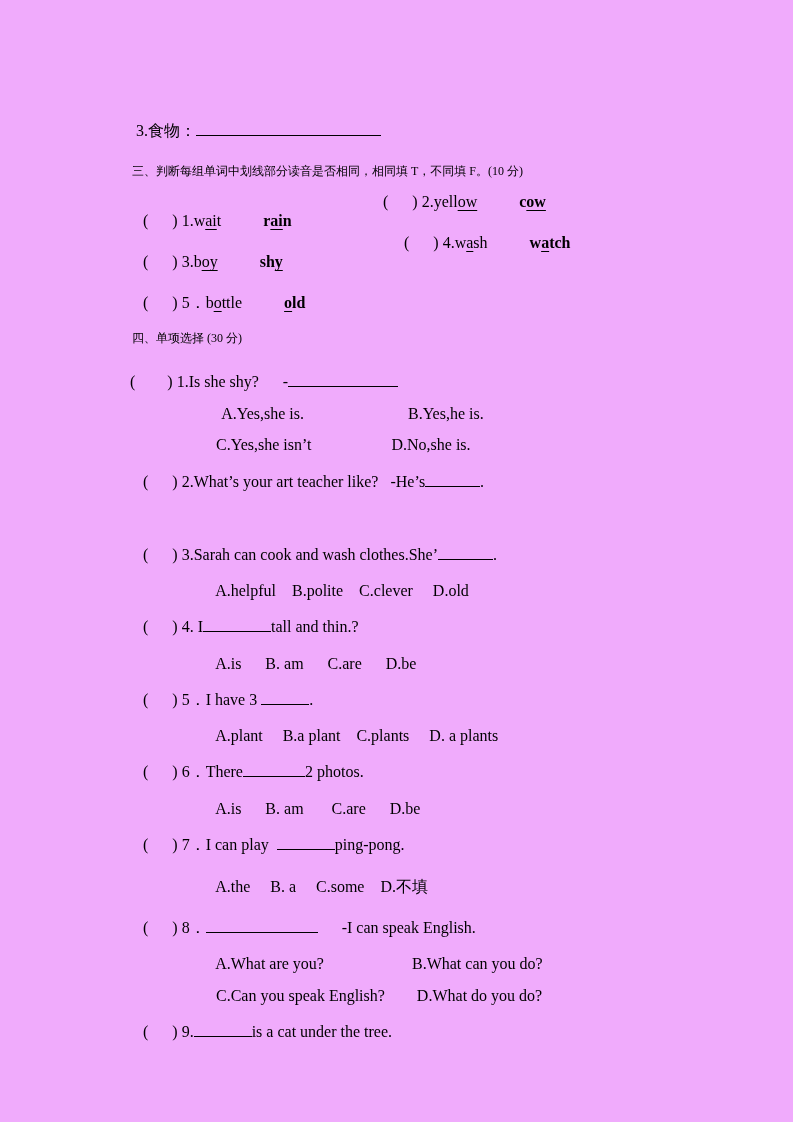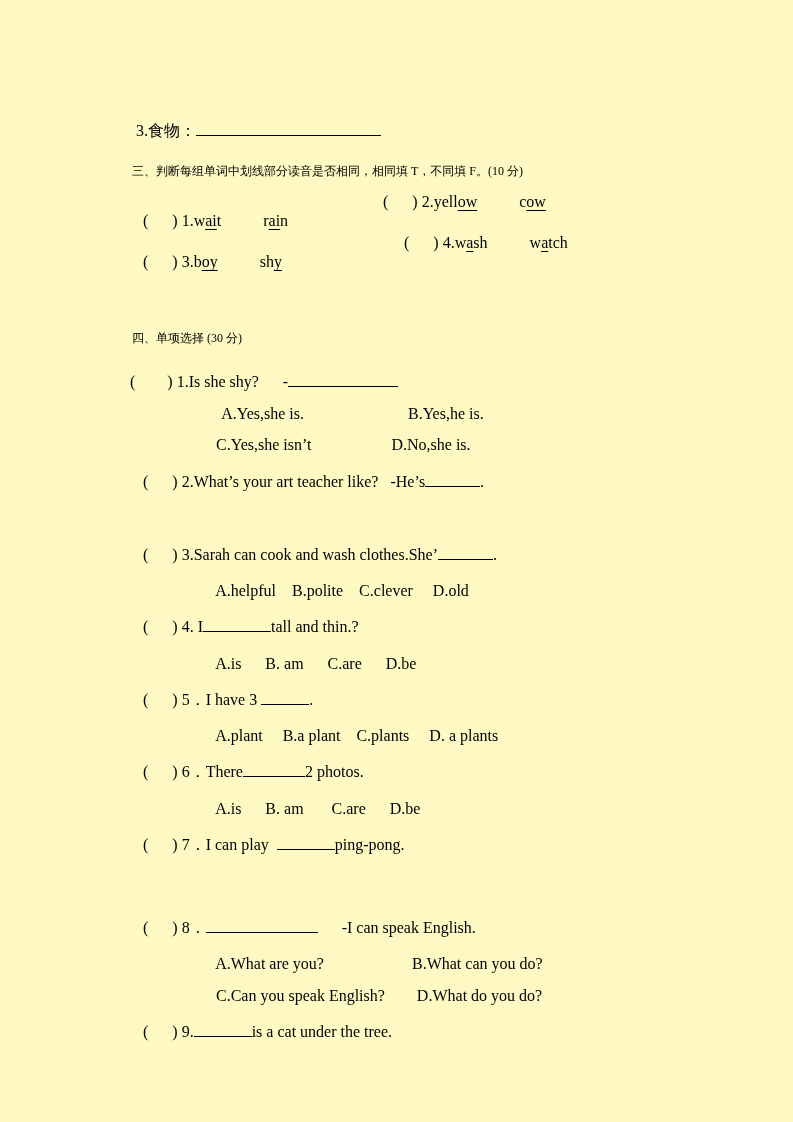--- a/index.html
+++ b/index.html
@@ -2,37 +2,37 @@
 <html><head>
 <meta charset="utf-8">
 <style>
   * { box-sizing: border-box; }
   html, body { margin: 0; padding: 0; background: #ffffff; }
   .page {
     position: relative;
     width: 793px;
     height: 1122px;
     margin: 0 auto;
-    background: #fef9c3;
+    background: #f0abfc;
     color: #000000;
     font-family: "Liberation Serif", "DejaVu Serif", serif;
     font-size: 16px;
     line-height: 1.2;
     overflow: hidden;
   }
   .line { position: absolute; white-space: pre; }
   .t { white-space: pre; }
   .u { text-decoration: underline; text-underline-offset: 3px; margin-top: 36px; }
   .blank {
     display: inline-block;
     border-bottom: 1px solid #000;
     height: 12px;
     vertical-align: baseline;
   }
-  .w2 { margin-left: 42px; }
+  .w2 { margin-left: 42px; font-weight: bold; }
   .pitem { white-space: pre; }
   .heading { font-size: 12px; }
 </style>
 </head>
 <body>
 
 <div class="page">
 
   <div class="line" style="top:102px;left:120px">
     <span class="t">3.食物：</span><span class="blank" style="width:185px"></span>
@@ -45,20 +45,23 @@
   <div class="line" style="top:192px;left:127px">
     <span class="pitem"><span class="t">(      ) 1.</span><span class="t"><span class="t">w</span><span class="t u">ai</span><span class="t">t</span></span><span class="t w2"><span class="t">r</span><span class="t u">ai</span><span class="t">n</span></span></span>
     <span class="pitem" style="position:absolute;left:256px;top:0"><span class="t">(      ) 2.</span><span class="t"><span class="t">yell</span><span class="t u">ow</span><span class="t"></span></span><span class="t w2"><span class="t">c</span><span class="t u">ow</span><span class="t"></span></span></span>
   </div>
 
   <div class="line" style="top:233px;left:127px">
     <span class="pitem"><span class="t">(      ) 3.</span><span class="t"><span class="t">b</span><span class="t u">oy</span><span class="t"></span></span><span class="t w2"><span class="t">sh</span><span class="t u">y</span><span class="t"></span></span></span>
     <span class="pitem" style="position:absolute;left:277px;top:0"><span class="t">(      ) 4.</span><span class="t"><span class="t">w</span><span class="t u">a</span><span class="t">sh</span></span><span class="t w2"><span class="t">w</span><span class="t u">a</span><span class="t">tch</span></span></span>
   </div>
 
+  <div class="line" style="top:274px;left:127px">
+    <span class="pitem"><span class="t">(      ) 5．</span><span class="t"><span class="t">b</span><span class="t u">o</span><span class="t">ttle</span></span><span class="t w2"><span class="t"></span><span class="t u">o</span><span class="t">ld</span></span></span>
+  </div>
 
   <div class="line heading" style="top:317px;left:120px">
     <span class="t">四、单项选择 (30 分)</span>
   </div>
 
   <div class="line" style="top:353px;left:114px">
     <span class="t">(        ) 1.Is she shy?      -</span><span class="blank" style="width:110px"></span><span class="t"></span>
   </div>
   <div class="line" style="top:385px;left:206px">
     <span class="t">A.Yes,she is.                          B.Yes,he is.</span>
@@ -95,20 +98,23 @@
   <div class="line" style="top:743px;left:127px">
     <span class="t">(      ) 6．There</span><span class="blank" style="width:62px"></span><span class="t">2 photos.</span>
   </div>
   <div class="line" style="top:780px;left:200px">
     <span class="t">A.is      B. am       C.are      D.be</span>
   </div>
 
   <div class="line" style="top:816px;left:127px">
     <span class="t">(      ) 7．I can play  </span><span class="blank" style="width:58px"></span><span class="t">ping-pong.</span>
   </div>
+  <div class="line" style="top:858px;left:200px">
+    <span class="t">A.the     B. a     C.some    D.不填</span>
+  </div>
 
   <div class="line" style="top:899px;left:127px">
     <span class="t">(      ) 8．</span><span class="blank" style="width:112px"></span><span class="t">      -I can speak English.</span>
   </div>
   <div class="line" style="top:967px;left:200px">
     <span class="t">C.Can you speak English?        D.What do you do?</span>
   </div>
   <div class="line" style="top:935px;left:200px">
     <span class="t">A.What are you?                      B.What can you do?</span>
   </div>

